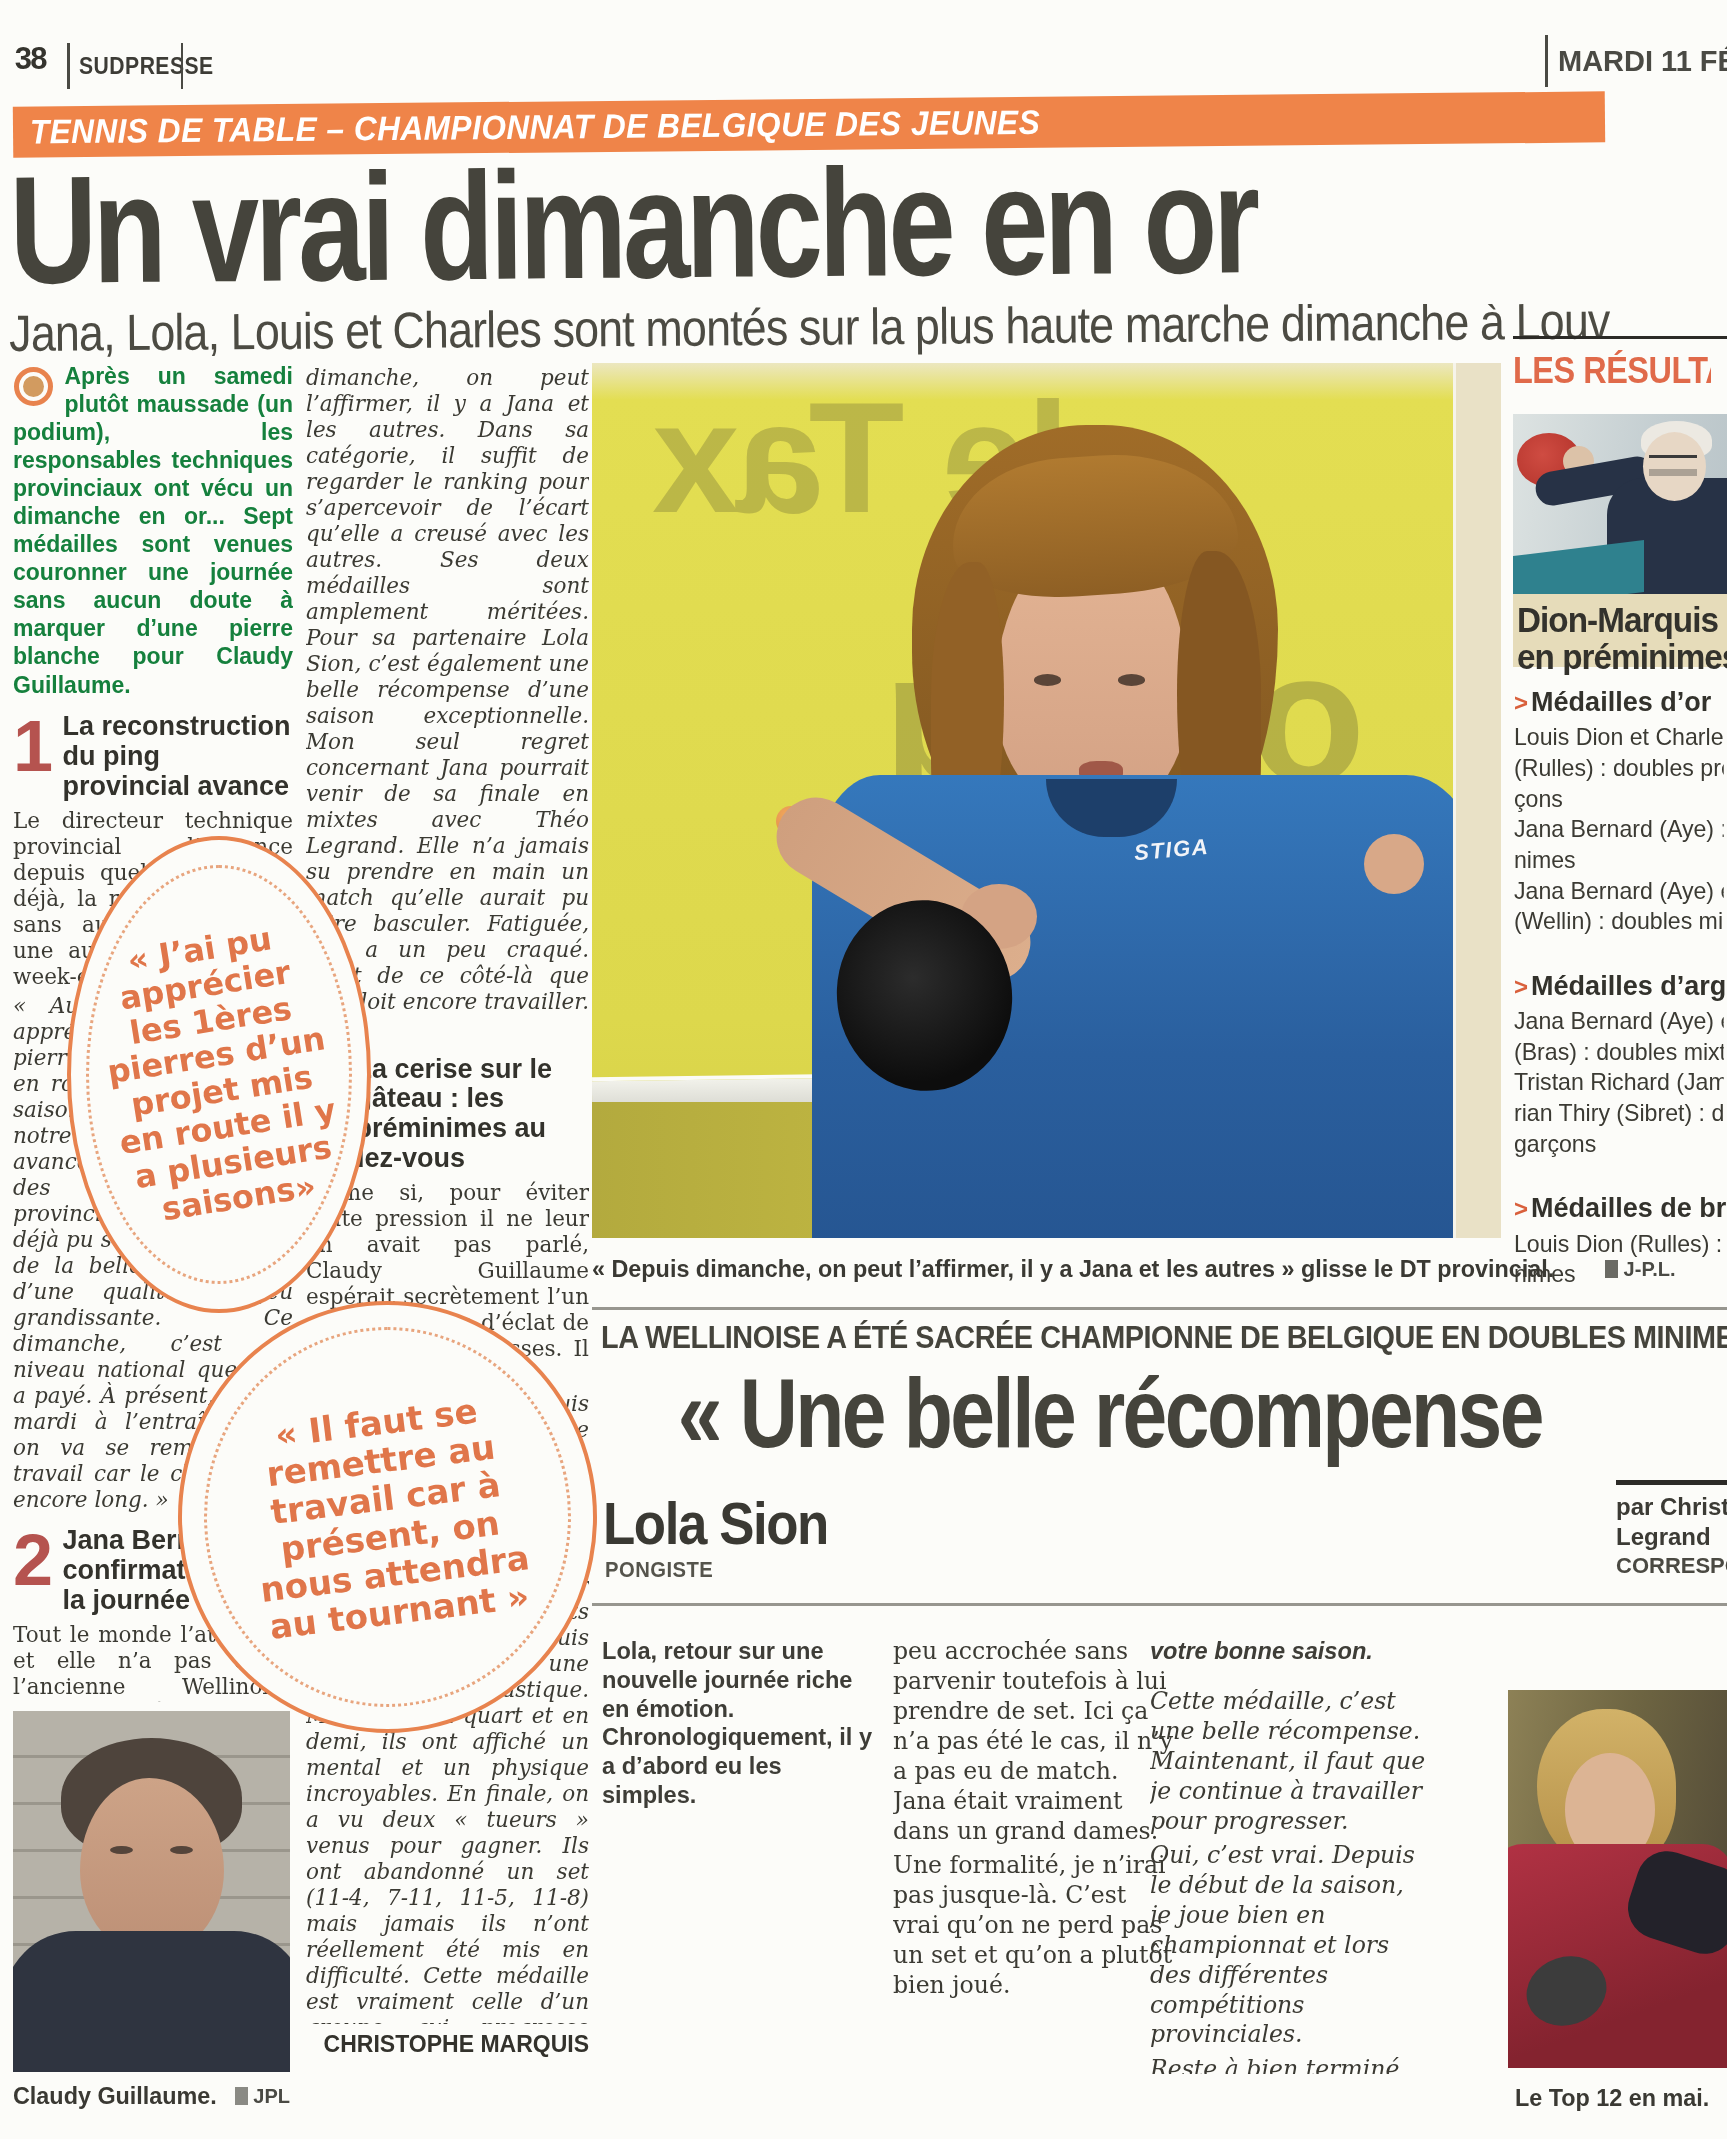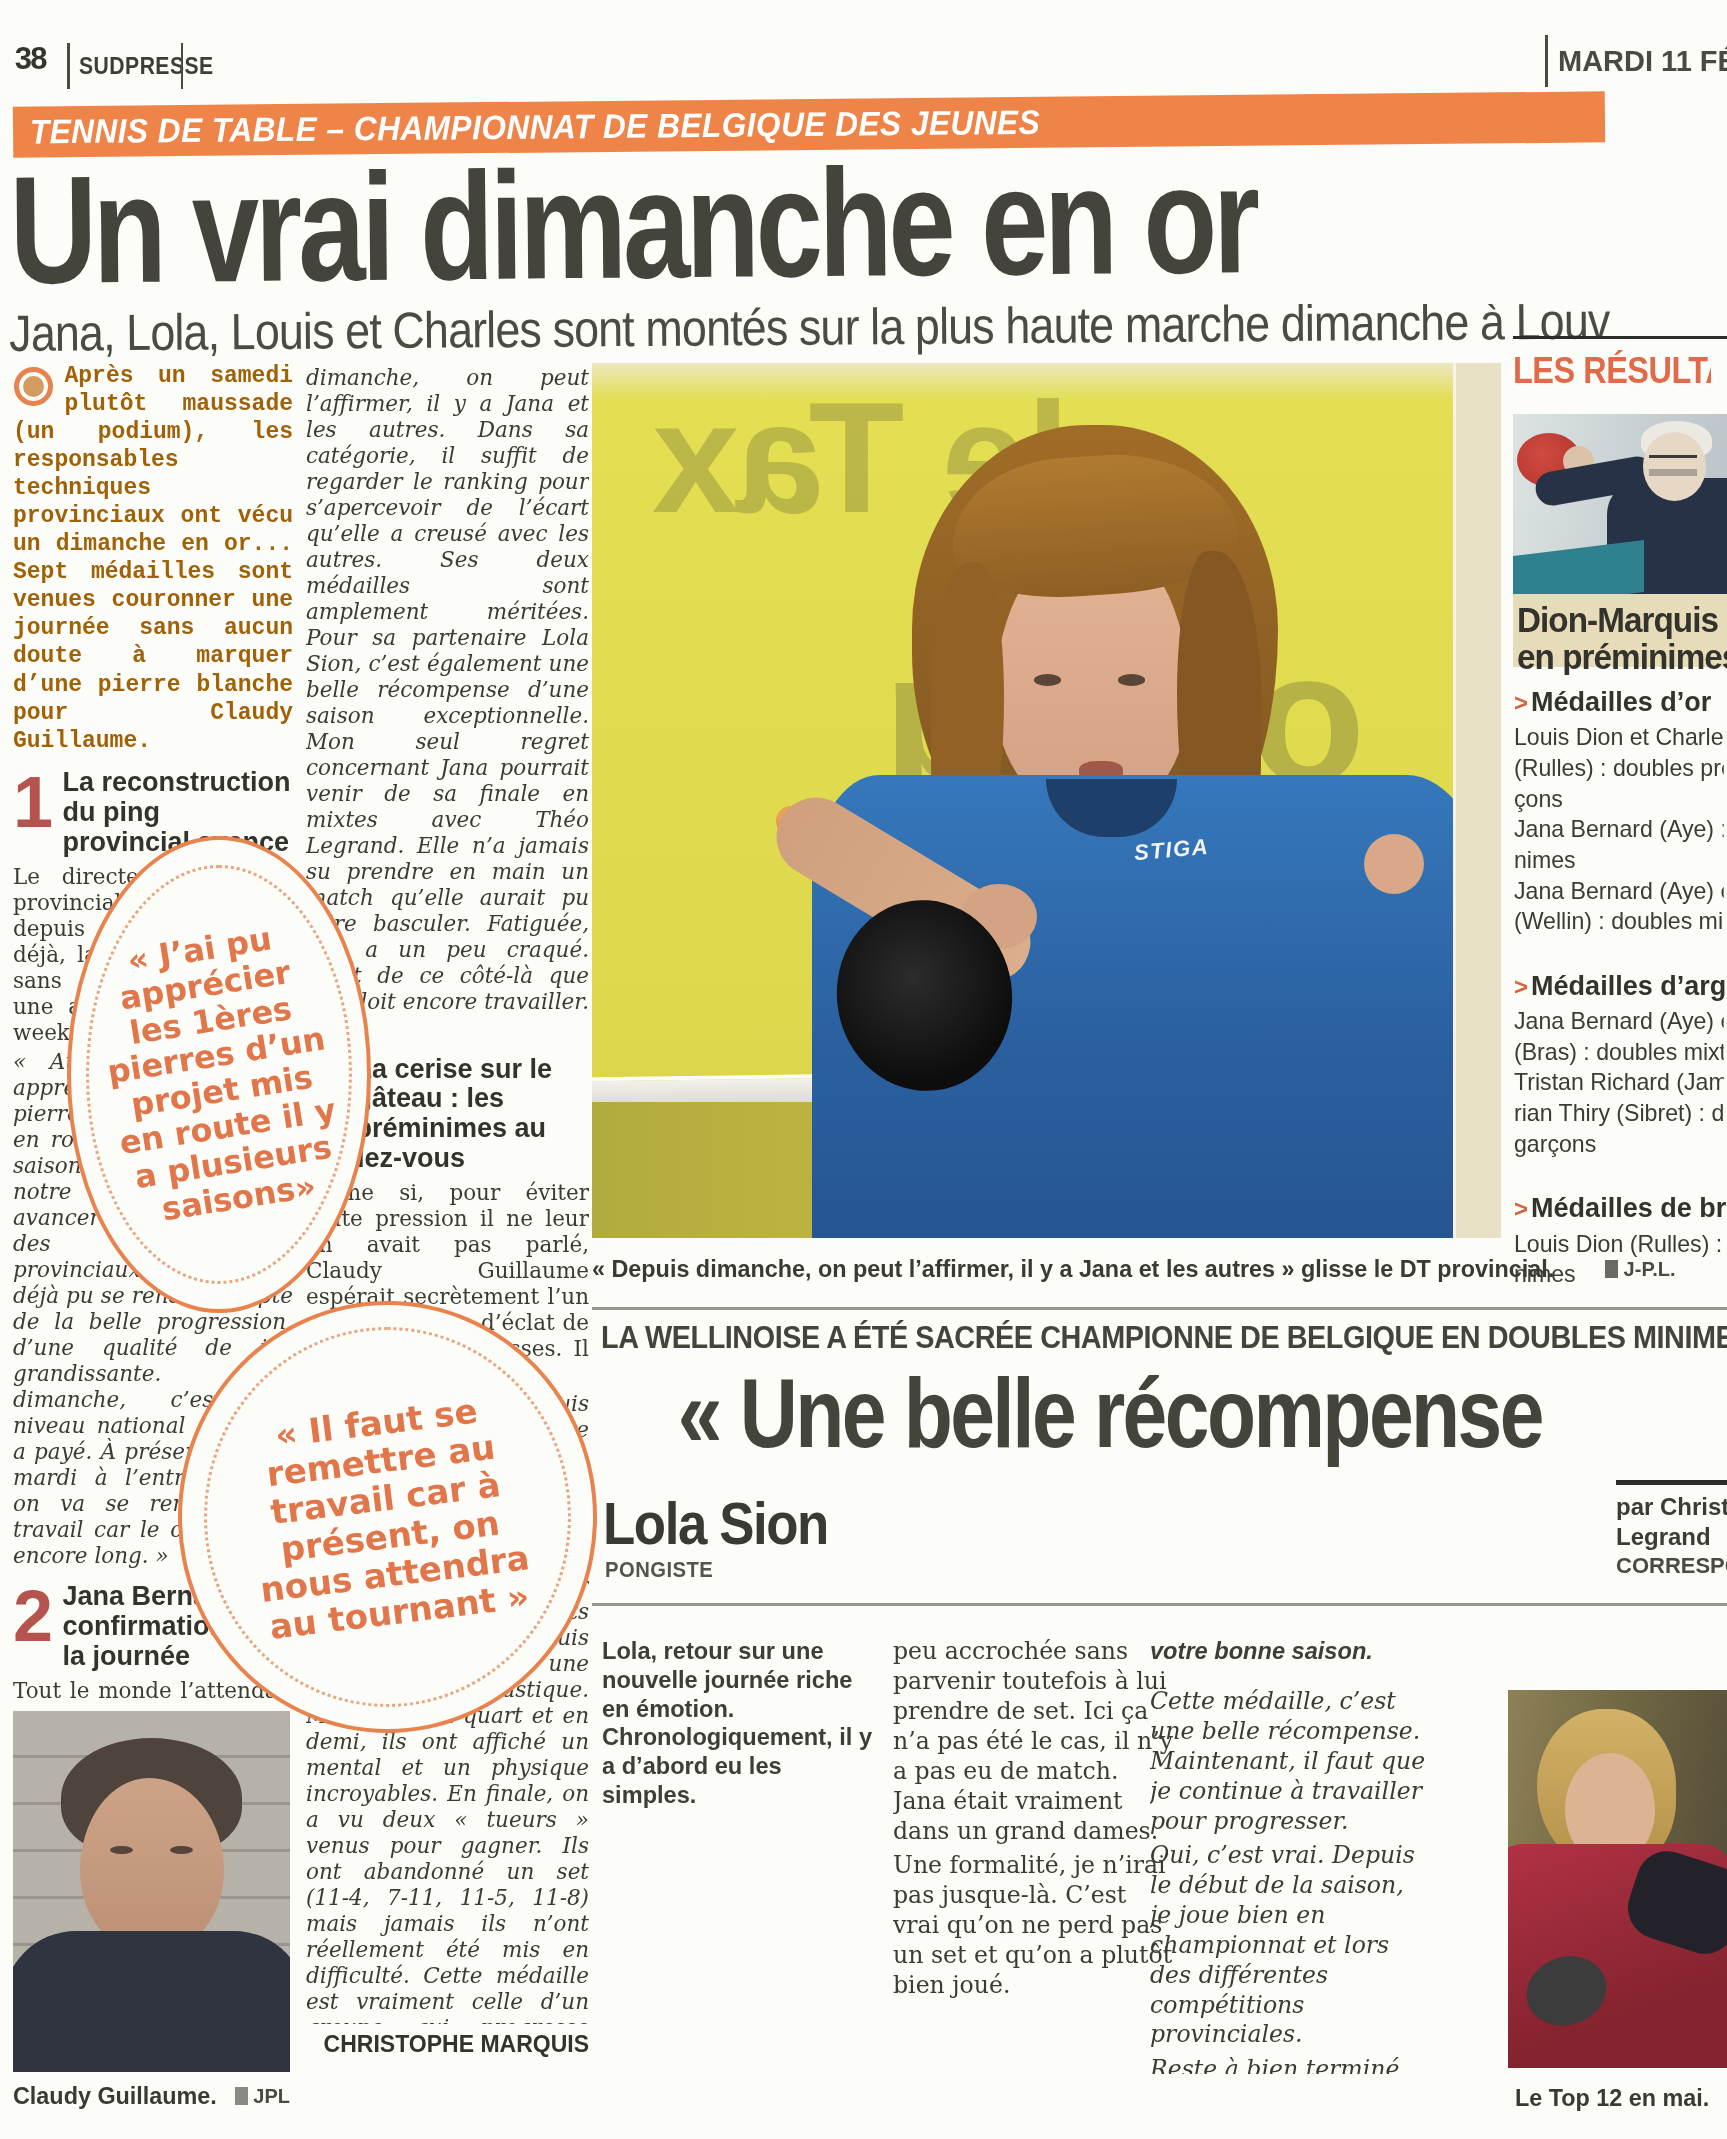--- a/index.html
+++ b/index.html
@@ -17,21 +17,21 @@
   .banner span{color:#fff;font-weight:bold;font-style:italic;font-size:34px;letter-spacing:0.5px;
                padding-left:18px;white-space:nowrap;transform:scaleX(.93);transform-origin:left;}
 
   .headline{font-weight:bold;font-size:153px;line-height:1;color:#45443c;letter-spacing:-5.2px;
             white-space:nowrap;transform:rotate(-.5deg) scaleX(.79);transform-origin:left top;}
   .subhead{font-size:51px;color:#4c4b43;white-space:nowrap;letter-spacing:-1px;
            transform:rotate(-.45deg) scaleX(.88);transform-origin:left top;}
 
   
   .col{overflow:hidden;text-align:justify;}
-  .intro{font-weight:bold;font-size:23px;line-height:1.22;color:#a16207;font-family:Liberation Mono, monospace;}
+  .intro{font-weight:bold;font-size:23px;line-height:1.22;color:#15803d;font-family:Liberation Sans, sans-serif;}
   .bullet{float:left;width:29px;height:29px;margin:5.2px 11.5px 3.1px 1px;border:5.8px solid #e8834e;border-radius:50%;
           background:#fcfcf9;display:flex;align-items:center;justify-content:center;}
   .bullet i{display:block;width:21px;height:21px;border-radius:50%;background:#d29b60;}
   .sec{margin-top:13.6px;}
   .sec .num{float:left;font-weight:bold;font-size:72px;line-height:.82;color:#b5534f;margin:5.2px 9.4px 0 0;}
   .sec h3{margin:0 0 6.3px 0;font-size:27px;line-height:1.1;color:#33322c;text-align:left;}
   .serif{font-family:"DejaVu Serif",serif;font-size:21.5px;line-height:1.21;color:#3b3a33;margin:0 0 3.1px 0;}
   .it{font-style:italic;}
   .byline1{font-weight:bold;font-size:23px;color:#33322c;text-align:right;}
 

